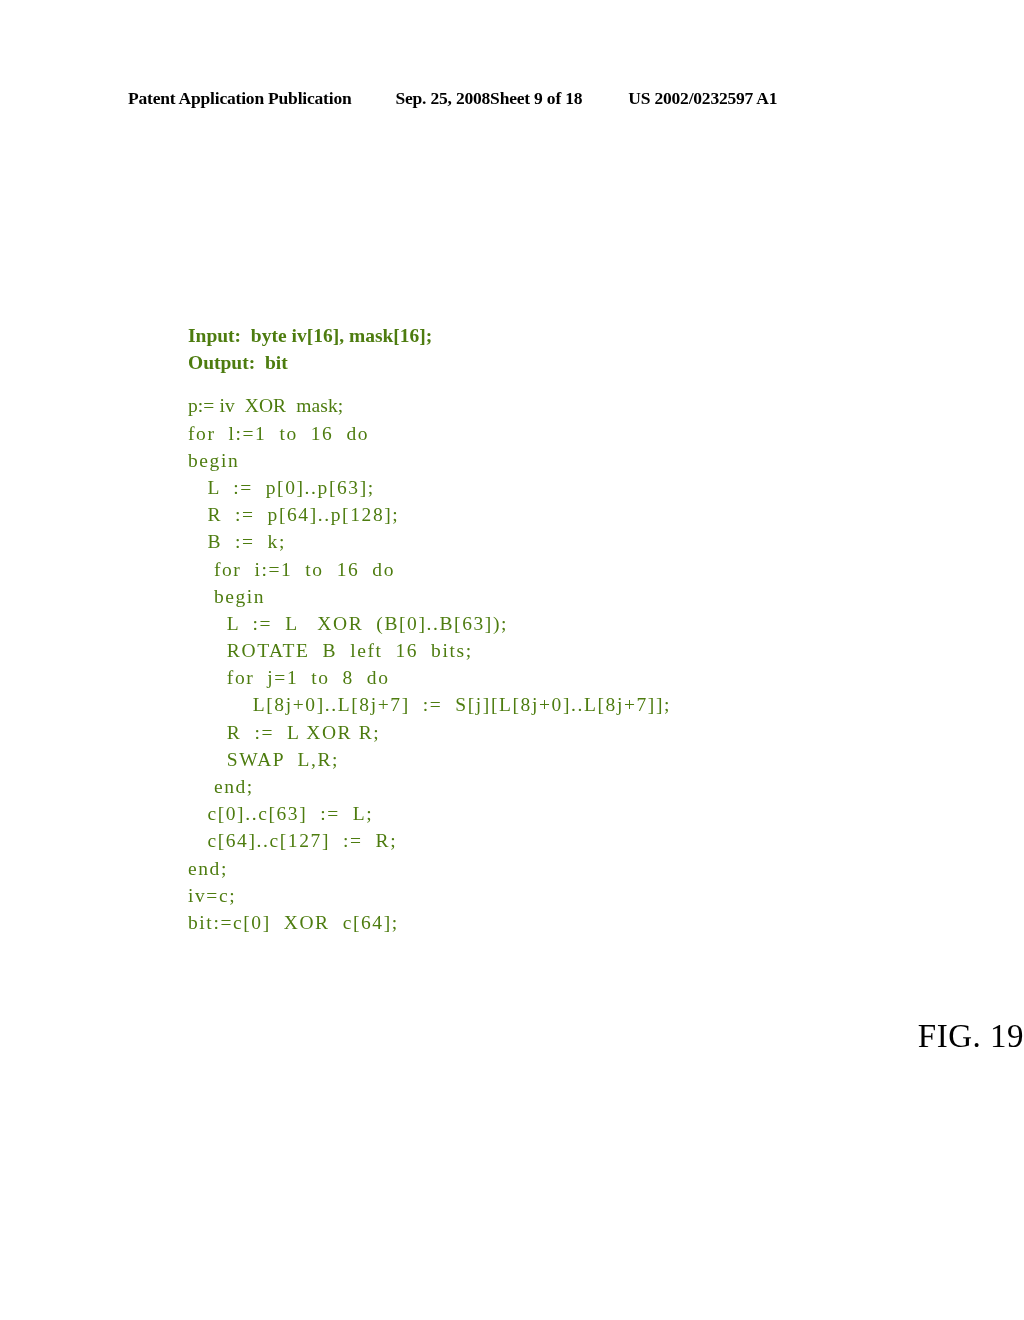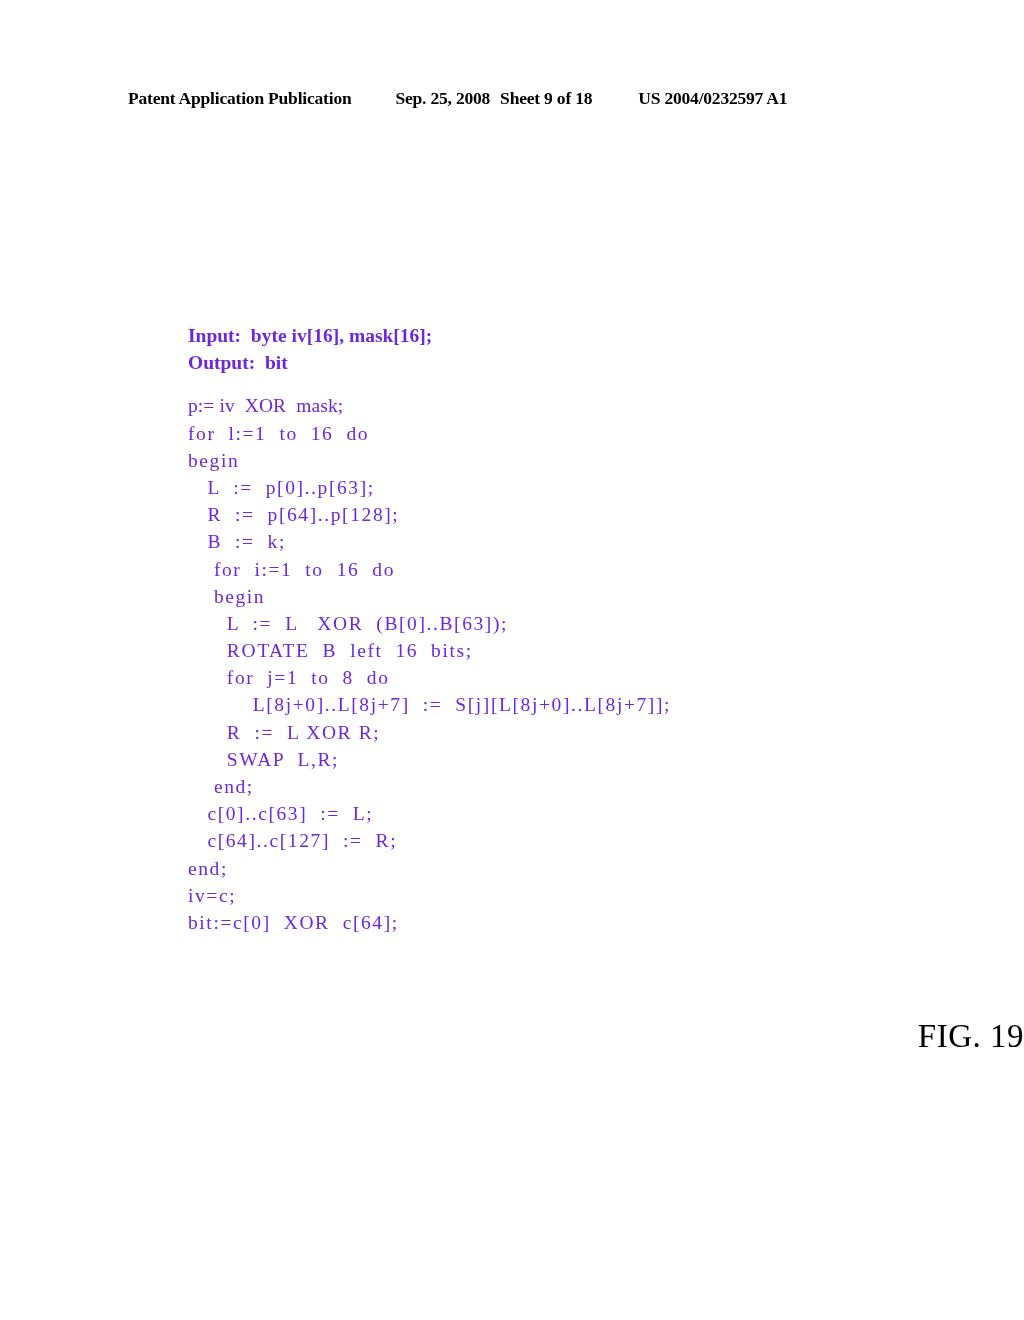--- a/index.html
+++ b/index.html
@@ -36,34 +36,34 @@
     display: flex;
     align-items: baseline;
     white-space: nowrap;
     font-family: "Liberation Serif", "DejaVu Serif", serif;
     font-weight: bold;
     font-size: 17.5px;
     letter-spacing: -0.2px;
     color: #000;
   }
   .hdr-pub      { margin-right: 44px; text-align: right; }
-  .hdr-date     { margin-right: 10px; }
+  .hdr-date     { margin-right: 0; }
   .hdr-sheet    { margin-right: 46px; }
   .hdr-patno    { }
 
   
   .code-listing {
     position: absolute;
     top: 322px;
     left: 188px;
     width: 720px;
     font-family: "Liberation Serif", "DejaVu Serif", serif;
     font-size: 19.5px;
     line-height: 27.2px;
-    color: #6d28d9;
+    color: #4d7c0f;
     white-space: pre;
   }
   .code-line {
     white-space: pre;
     display: block;
     height: 27.2px;
     line-height: 27.2px;
     letter-spacing: 0.1px;
   }
   .code-line.io {
@@ -93,20 +93,20 @@
 </style>
 </head>
 <body>
 
 <div class="page">
 
   <div class="doc-header">
     <span class="hdr-pub">Patent Application Publication</span>
     <span class="hdr-date">Sep. 25, 2008</span>
     <span class="hdr-sheet">Sheet 9 of 18</span>
-    <span class="hdr-patno">US 2004/0232597 A1</span>
+    <span class="hdr-patno">US 2002/0232597 A1</span>
   </div>
 
   <div class="code-listing"><div class="code-line io">Input:  byte iv[16], mask[16];</div><div class="code-line io">Output:  bit</div><div class="code-line blank"></div><div class="code-line">p:= iv  XOR  mask;</div><div class="code-line loose">for  l:=1  to  16  do</div><div class="code-line loose">begin</div><div class="code-line loose">   L  :=  p[0]..p[63];</div><div class="code-line loose">   R  :=  p[64]..p[128];</div><div class="code-line loose">   B  :=  k;</div><div class="code-line loose">    for  i:=1  to  16  do</div><div class="code-line loose">    begin</div><div class="code-line loose">      L  :=  L   XOR  (B[0]..B[63]);</div><div class="code-line loose">      ROTATE  B  left  16  bits;</div><div class="code-line loose">      for  j=1  to  8  do</div><div class="code-line loose">          L[8j+0]..L[8j+7]  :=  S[j][L[8j+0]..L[8j+7]];</div><div class="code-line loose">      R  :=  L XOR R;</div><div class="code-line loose">      SWAP  L,R;</div><div class="code-line loose">    end;</div><div class="code-line loose">   c[0]..c[63]  :=  L;</div><div class="code-line loose">   c[64]..c[127]  :=  R;</div><div class="code-line loose">end;</div><div class="code-line loose">iv=c;</div><div class="code-line loose">bit:=c[0]  XOR  c[64];</div></div>
 
   <div class="fig-caption">FIG. 19</div>
 
 </div>
 
 </body></html>

